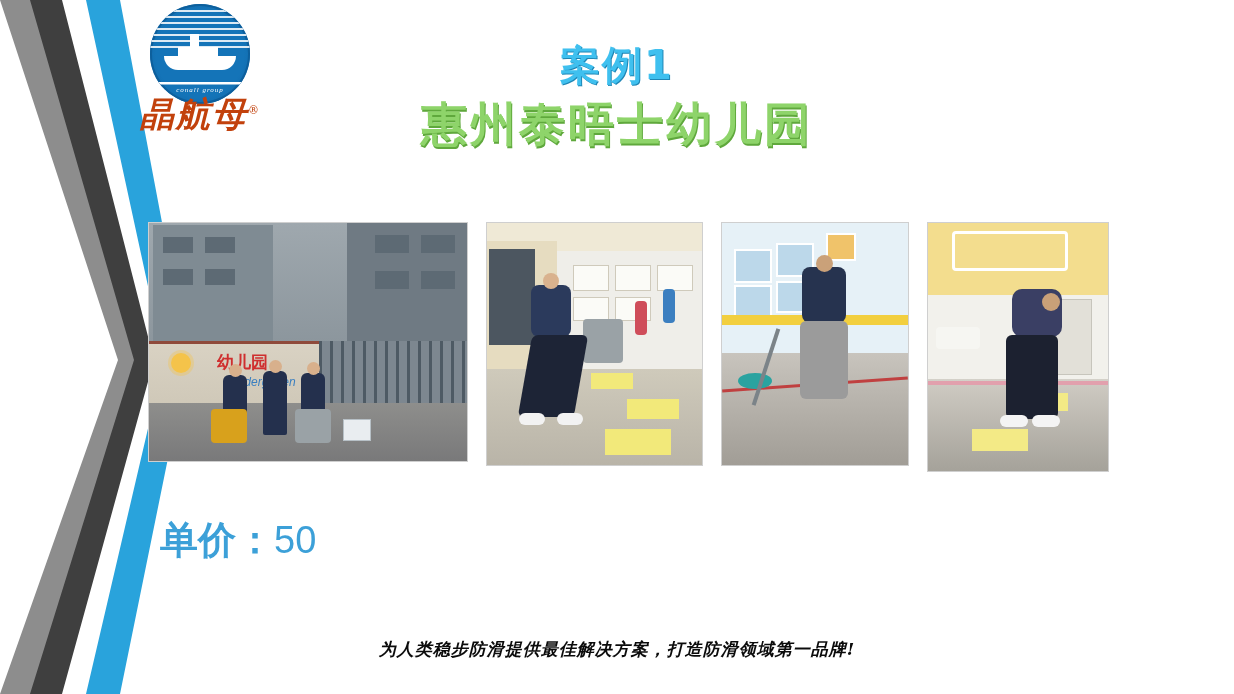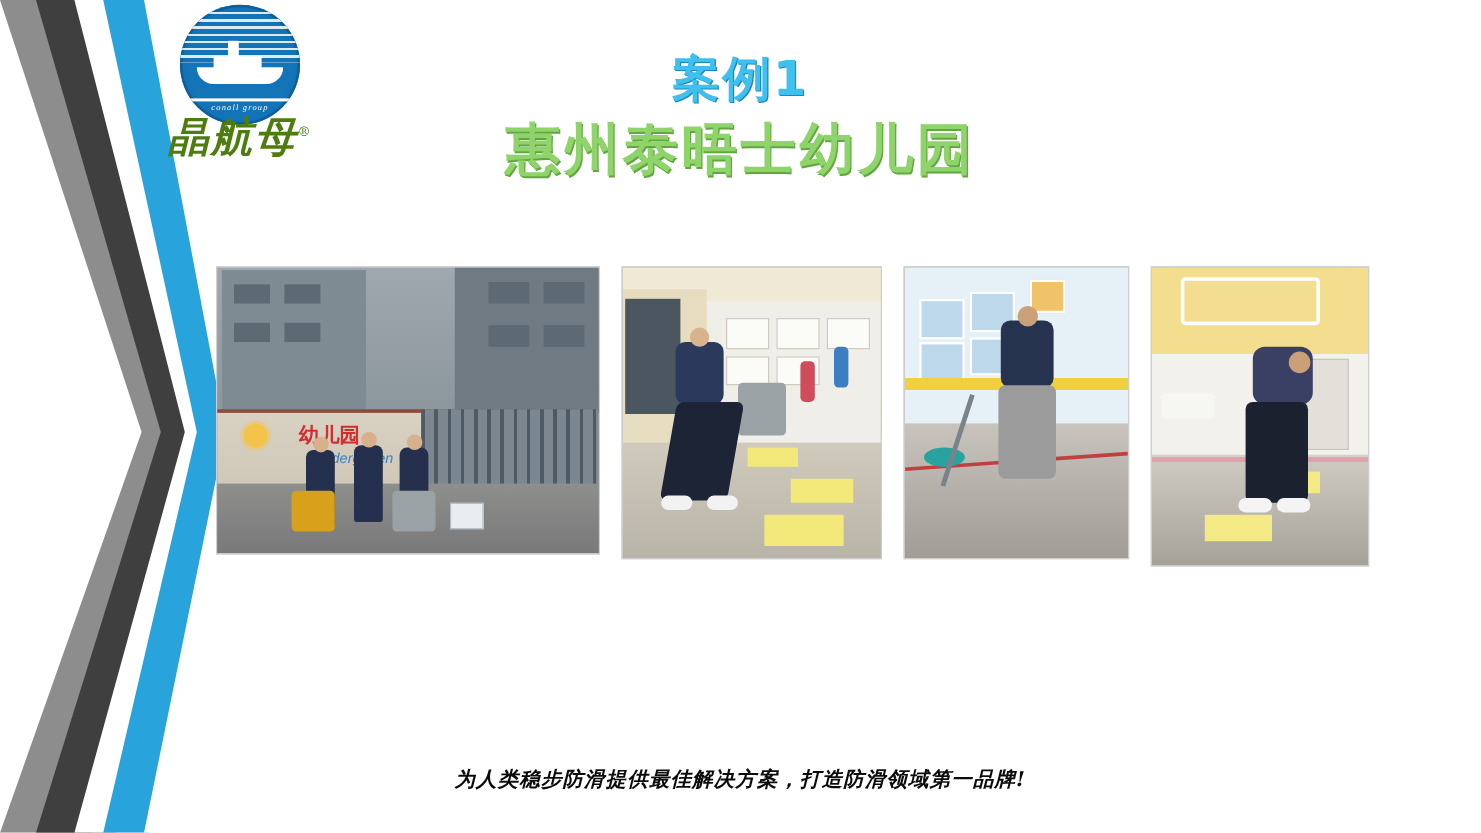--- a/index.html
+++ b/index.html
@@ -57,21 +57,21 @@
   }
   .logo-badge .caption{
     position:absolute;left:0;bottom:10px;width:100px;text-align:center;
     color:#ffffff;font-size:7px;letter-spacing:1px;
     font-family:"Liberation Serif", serif;font-style:italic;
   }
   .logo-name{
     position:absolute;left:0;top:88px;width:160px;
     font-family:"DejaVu Serif", serif;
     font-weight:bold;font-style:italic;
-    font-size:34px;color:#4d7c0f;letter-spacing:2px;
+    font-size:34px;color:#c2410c;letter-spacing:2px;
     white-space:nowrap;
   }
   .logo-name .reg{
     font-size:11px;vertical-align:super;font-style:normal;font-weight:normal;
   }
 
   
   .title-1{
     position:absolute;left:0;top:38px;width:1234px;text-align:center;
     font-family:"DejaVu Sans", sans-serif;
@@ -85,21 +85,21 @@
     font-family:"DejaVu Sans", sans-serif;
     font-weight:bold;font-size:46px;
     color:#8ed46a;
     text-shadow:1px 2px 0 #5fa83c;
     letter-spacing:3px;
   }
 
   
   .photos{
     position:absolute;left:148px;top:222px;
-    display:flex;align-items:flex-start;gap:18px;margin-left:32px;
+    display:flex;align-items:flex-start;gap:18px;
   }
   .photo{
     position:relative;overflow:hidden;border:1px solid #cfcfcf;
     background:#bdbdbd;
   }
   .p1{width:318px;height:238px;}
   .p2{width:215px;height:242px;}
   .p3{width:186px;height:242px;}
   .p4{width:180px;height:248px;}
 
@@ -330,15 +330,18 @@
       <div class="whead"></div>
       <div class="wleg"></div>
       <div class="shoe" style="left:-2px;"></div>
       <div class="shoe" style="left:30px;"></div>
     </div>
   </div>
 
 </div>
 
 <div class="stats">
+  <div class="item">
+    <span>单价：</span><span class="num">50</span>
+  </div>
 </div>
 
 <div class="footer">为人类稳步防滑提供最佳解决方案，打造防滑领域第一品牌!</div>
 
 </body></html>

